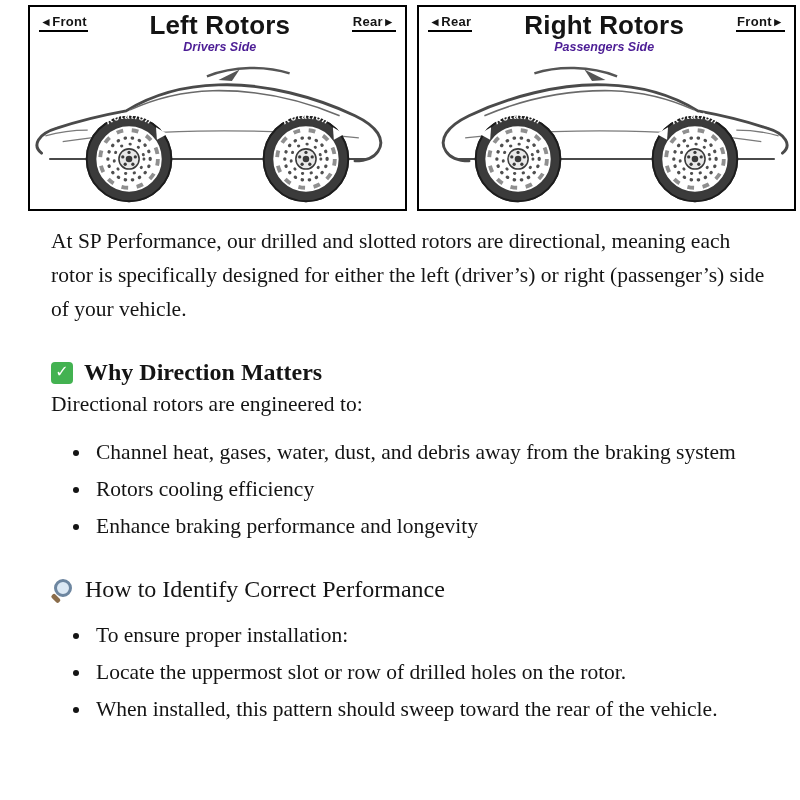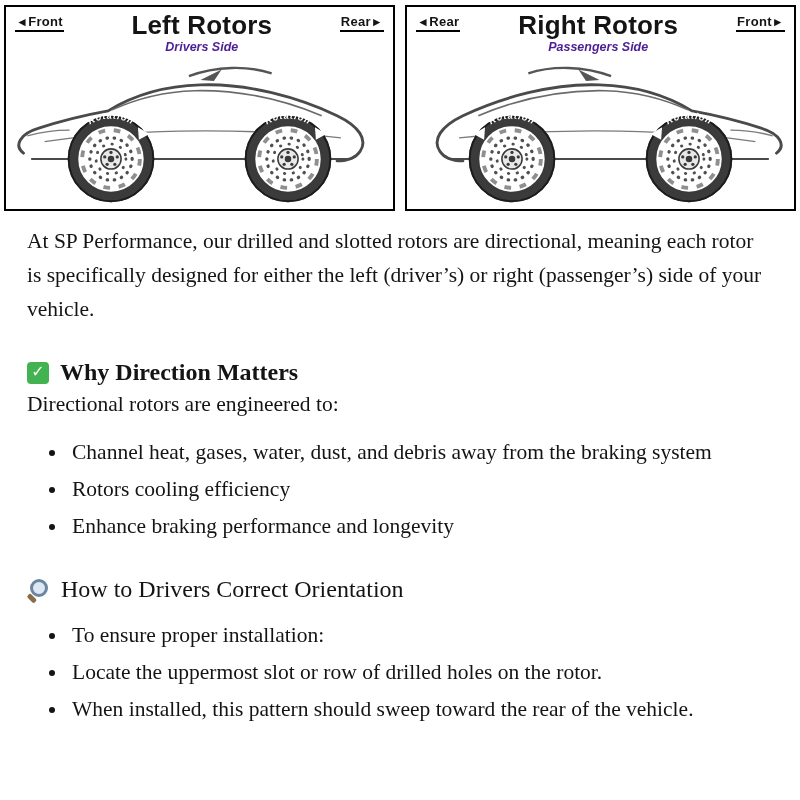--- a/index.html
+++ b/index.html
@@ -1,17 +1,17 @@
 <!DOCTYPE html>
 <html><head>
 <meta charset="utf-8">
 <style>
   html,body{margin:0;padding:0;background:#fff;}
   body{width:800px;font-family:"Liberation Serif",serif;color:#141414;}
-  .page{width:800px;box-sizing:border-box;}
+  .page{width:800px;box-sizing:border-box;padding-left:24px;}
 
   
   .diagram-row{display:flex;padding:5px 4px 0 4px;}
   .panel{flex:1;border:2px solid #000;box-sizing:border-box;background:#fff;
          font-family:"Liberation Sans",sans-serif;overflow:hidden;}
   .panel + .panel{margin-left:10px;}
   .panel-header{display:flex;justify-content:space-between;align-items:flex-start;
                 padding:5px 9px 0 9px;}
   .dir{font-weight:bold;font-size:13px;border-bottom:2.5px solid #000;
        padding:0 1px 1px 1px;white-space:nowrap;letter-spacing:.3px;margin-top:2px;}
@@ -147,21 +147,21 @@
     <p class="lead">Directional rotors are engineered to:</p>
 
     <ul class="bullet-list">
       <li>Channel heat, gases, water, dust, and debris away from the braking system</li>
       <li>Rotors cooling efficiency</li>
       <li>Enhance braking performance and longevity</li>
     </ul>
 
     <h2 class="section-heading regular">
       <span class="search-icon"></span>
-      <span>How to Drivers Correct Orientation</span>
+      <span>How to Identify Correct Performance</span>
     </h2>
 
     <ul class="bullet-list">
       <li>To ensure proper installation:</li>
       <li>Locate the uppermost slot or row of drilled holes on the rotor.</li>
       <li>When installed, this pattern should sweep toward the rear of the vehicle.</li>
     </ul>
 
   </div>
 </div>

